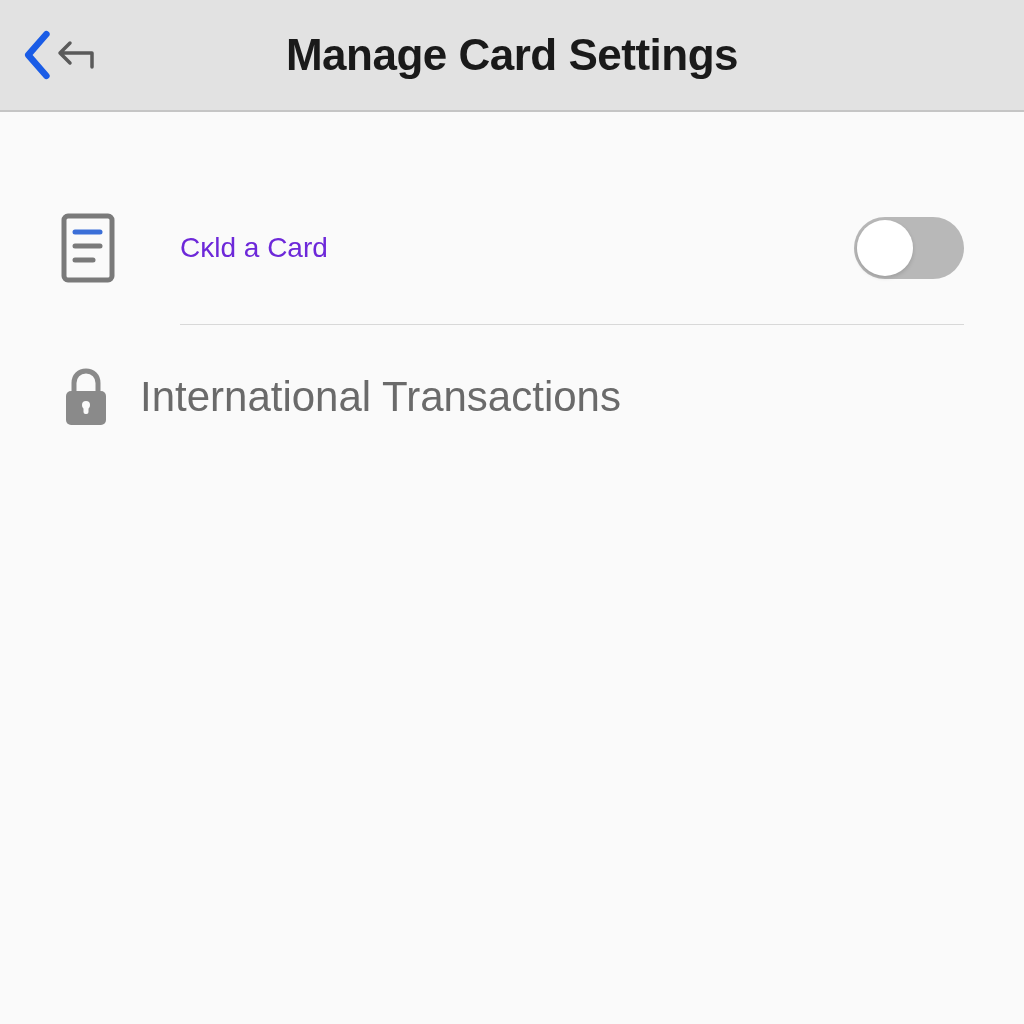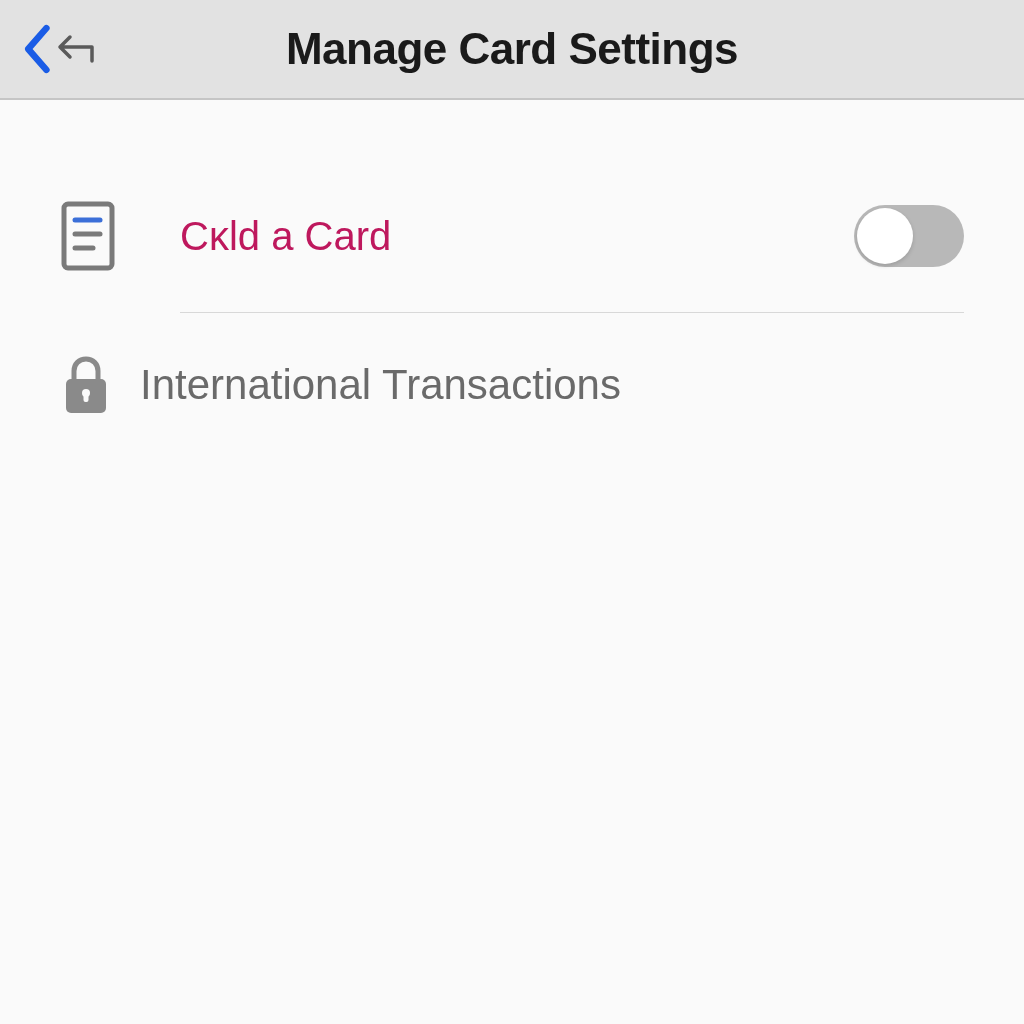--- a/index.html
+++ b/index.html
@@ -9,21 +9,21 @@
     }
     body {
       font-family: -apple-system, BlinkMacSystemFont, "Segoe UI", Helvetica, Arial, sans-serif;
       background: #fafafa;
       width: 1024px;
       height: 1024px;
       overflow: hidden;
     }
     .header {
       background: #e2e2e2;
-      height: 100px;
+      height: 112px;
       display: flex;
       align-items: center;
       padding: 0 20px;
       border-bottom: 2px solid #c5c5c5;
       position: relative;
     }
     .back-icons {
       display: flex;
       align-items: center;
       gap: 4px;
@@ -54,22 +54,22 @@
       padding: 30px 0;
       position: relative;
     }
     .setting-icon {
       width: 80px;
       display: flex;
       align-items: center;
       justify-content: flex-start;
     }
     .setting-label {
-      font-size: 40px;
-      color: #be185d;
+      font-size: 28px;
+      color: #6d28d9;
       flex: 1;
       margin-left: 40px;
     }
     .setting-label-secondary {
       font-size: 42px;
       color: #6a6a6a;
       flex: 1;
     }
     .toggle-switch {
       width: 110px;

